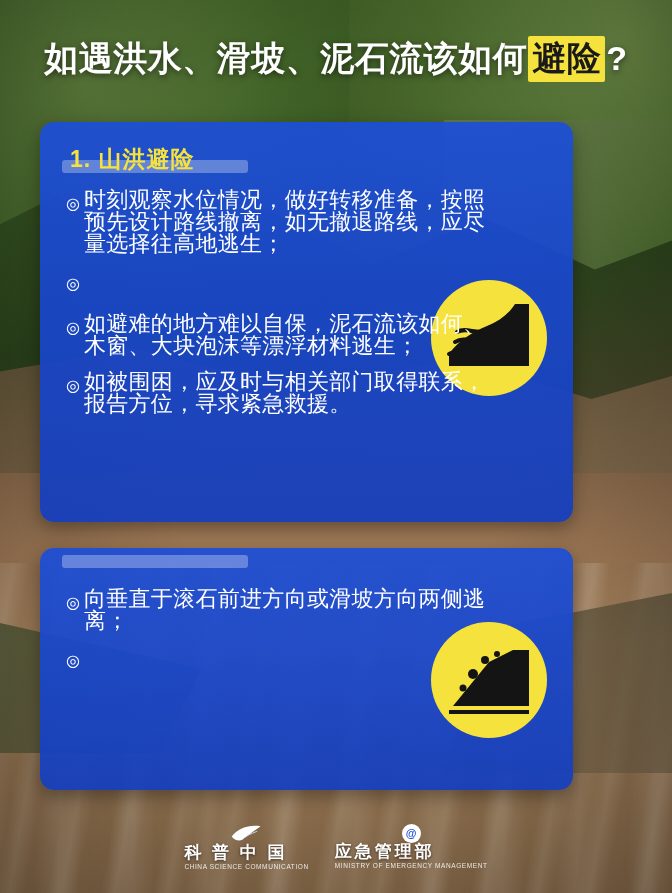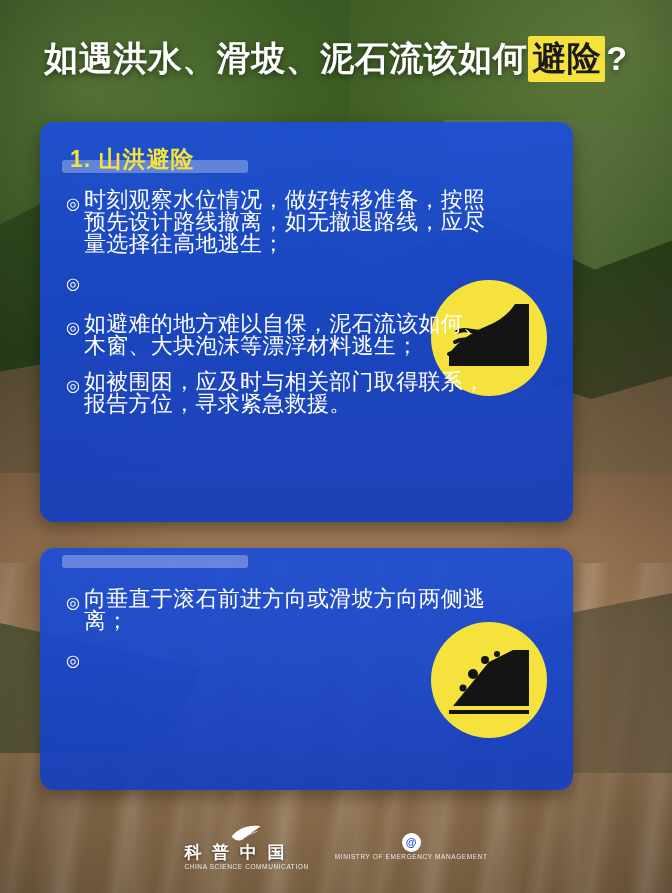--- a/index.html
+++ b/index.html
@@ -375,18 +375,19 @@
       </svg>
       <div class="logo-texts">
         <span class="logo-cn">科 普 中 国</span>
         <span class="logo-en">CHINA SCIENCE COMMUNICATION</span>
       </div>
     </div>
 
     <div class="logo-group">
       <span class="weibo-badge">@</span>
       <div class="logo-texts">
+        <span class="logo-cn">应急管理部</span>
         <span class="logo-en">MINISTRY OF EMERGENCY MANAGEMENT</span>
       </div>
     </div>
   </div>
 
 </div>
 
 </body></html>

